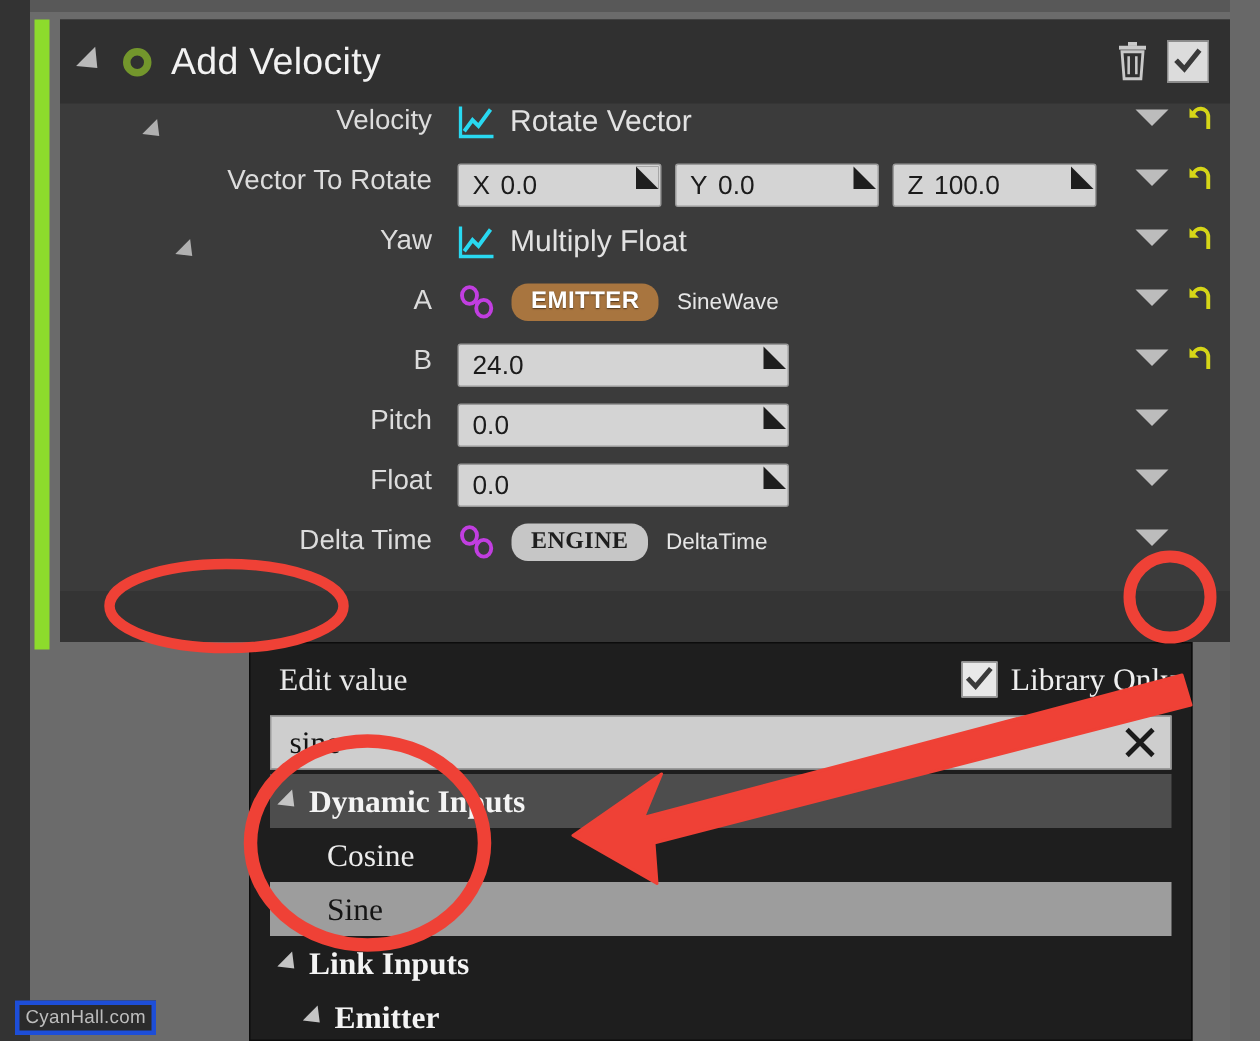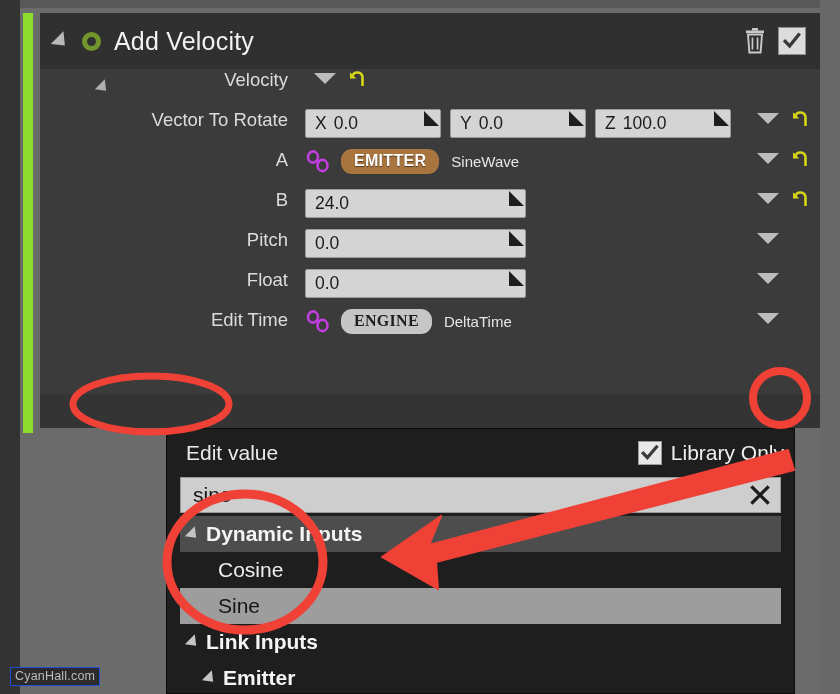--- a/index.html
+++ b/index.html
@@ -266,36 +266,37 @@
 
   
   .watermark {
     position: absolute;
     left: 10px;
     top: 667px;
     background: #2b2b2b;
     color: #bdbdbd;
     font-size: 12.5px;
     padding: 1px 4px 2px;
-    border: 1px solid #1d4ed8;
+    border: 3px solid #1d4ed8;
     letter-spacing: .2px;
   }
 
   
   .popup {
     position: absolute;
     left: 166px;
     top: 428px;
     width: 629px;
     height: 266px;
     background: #1e1e1e;
     border: 1px solid #0c0c0c;
     box-sizing: border-box;
     z-index: 40;
     overflow: hidden;
+    font-family: Liberation Serif, serif;
   }
   .popup-head {
     height: 48px;
     display: flex;
     align-items: center;
     padding: 0 10px 0 19px;
     box-sizing: border-box;
   }
   .popup-head-title {
     color: #e9e9e9;
@@ -428,20 +429,27 @@
               <path d="M3.2 10.4 L7.6 15 L16.6 3.8" fill="none" stroke="#3a3a3a" stroke-width="3.4" stroke-linecap="square"></path>
             </svg>
           </div>
         </div>
       </div>
 
       <div class="row">
         <div class="row-label">
           <span class="lbl-caret" style="left:56px"></span>
           <span>Velocity</span>
+        </div>
+        <div class="row-value">
+          <svg class="graph-icon" viewBox="0 0 26 24">
+            <path d="M2 2 V22 H24" fill="none" stroke="#29d8f0" stroke-width="2.2"></path>
+            <path d="M4.5 18.5 L10 11 L14 15 L22 4" fill="none" stroke="#29d8f0" stroke-width="2.6"></path>
+          </svg>
+          <span class="fn-name">Rotate Vector</span>
         </div>
         <div class="row-tail">
           <div class="dd-caret"></div>
           <svg class="reset-icon" viewBox="0 0 17 19">
             <path d="M13.5 17 V8.2 A5.2 5.2 0 0 0 3.3 7.4" fill="none" stroke="#d6d618" stroke-width="2.6"></path>
             <path d="M1 3.2 L1 9.5 L7.3 9.5 Z" fill="#d6d618"></path>
           </svg>
         </div>
       </div>
 
@@ -475,20 +483,40 @@
         </div>
         <div class="row-tail">
           <div class="dd-caret"></div>
           <svg class="reset-icon" viewBox="0 0 17 19">
             <path d="M13.5 17 V8.2 A5.2 5.2 0 0 0 3.3 7.4" fill="none" stroke="#d6d618" stroke-width="2.6"></path>
             <path d="M1 3.2 L1 9.5 L7.3 9.5 Z" fill="#d6d618"></path>
           </svg>
         </div>
       </div>
 
+      <div class="row">
+        <div class="row-label">
+          <span class="lbl-caret" style="left:78px"></span>
+          <span>Yaw</span>
+        </div>
+        <div class="row-value">
+          <svg class="graph-icon" viewBox="0 0 26 24">
+            <path d="M2 2 V22 H24" fill="none" stroke="#29d8f0" stroke-width="2.2"></path>
+            <path d="M4.5 18.5 L10 11 L14 15 L22 4" fill="none" stroke="#29d8f0" stroke-width="2.6"></path>
+          </svg>
+          <span class="fn-name">Multiply Float</span>
+        </div>
+        <div class="row-tail">
+          <div class="dd-caret"></div>
+          <svg class="reset-icon" viewBox="0 0 17 19">
+            <path d="M13.5 17 V8.2 A5.2 5.2 0 0 0 3.3 7.4" fill="none" stroke="#d6d618" stroke-width="2.6"></path>
+            <path d="M1 3.2 L1 9.5 L7.3 9.5 Z" fill="#d6d618"></path>
+          </svg>
+        </div>
+      </div>
 
       <div class="row">
         <div class="row-label">
           <span>A</span>
         </div>
         <div class="row-value">
           <svg class="chain-icon" viewBox="0 0 27 25">
             <ellipse cx="8" cy="8" rx="5" ry="5.6" fill="none" stroke="#c13ee0" stroke-width="2.6"></ellipse>
             <ellipse cx="17.5" cy="16.5" rx="5" ry="5.6" fill="none" stroke="#c13ee0" stroke-width="2.6"></ellipse>
             <path d="M10.8 11.3 L14.6 13.6" stroke="#c13ee0" stroke-width="2.6"></path>
@@ -554,21 +582,21 @@
           </div>
         </div>
         <div class="row-tail">
           <div class="dd-caret"></div>
           <span class="reset-spacer"></span>
         </div>
       </div>
 
       <div class="row">
         <div class="row-label">
-          <span>Edit Time</span>
+          <span>Delta Time</span>
         </div>
         <div class="row-value">
           <svg class="chain-icon" viewBox="0 0 27 25">
             <ellipse cx="8" cy="8" rx="5" ry="5.6" fill="none" stroke="#c13ee0" stroke-width="2.6"></ellipse>
             <ellipse cx="17.5" cy="16.5" rx="5" ry="5.6" fill="none" stroke="#c13ee0" stroke-width="2.6"></ellipse>
             <path d="M10.8 11.3 L14.6 13.6" stroke="#c13ee0" stroke-width="2.6"></path>
           </svg>
           <span class="pill pill-engine">ENGINE</span>
           <span class="binding-name">DeltaTime</span>
         </div>

